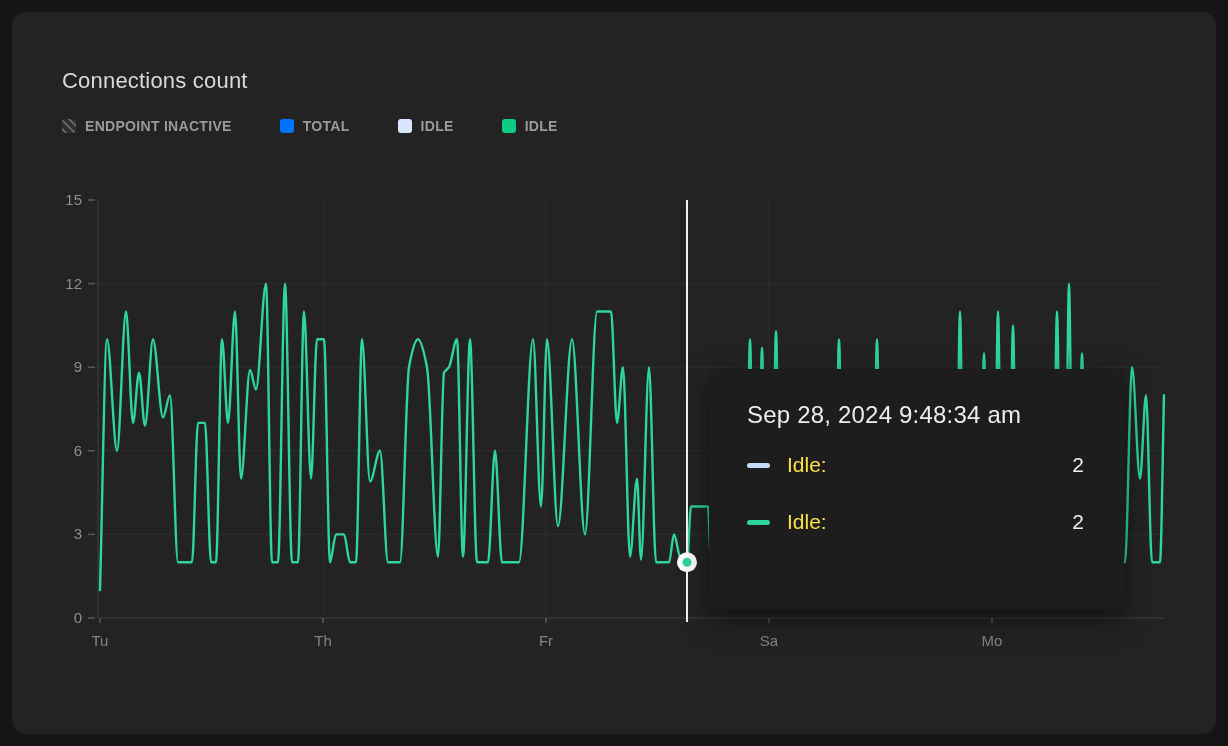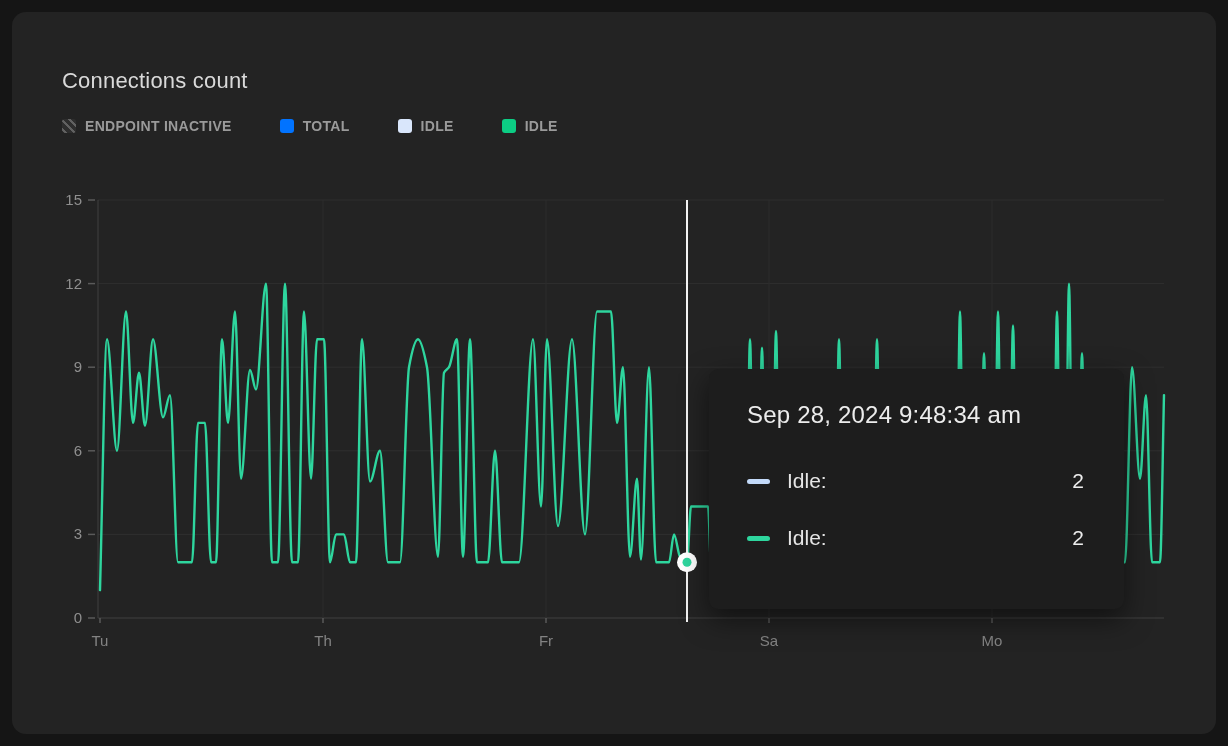--- a/index.html
+++ b/index.html
@@ -19,24 +19,24 @@
   .grid-v{stroke:#2c2c2c;stroke-width:1;}
   .axisline{stroke:#414141;stroke-width:1;}
   .tickmark{stroke:#5a5a5a;stroke-width:1.5;}
   .ylabel{fill:#8f8f8f;font-size:15px;}
   .xlabel{fill:#838383;font-size:15px;}
   .series-total{fill:none;stroke-width:2.4;stroke-linejoin:round;stroke-linecap:round;}
   .cursor{stroke:#f2f2f2;stroke-width:2;}
   .tooltip{position:absolute;left:709px;top:369px;width:415px;height:240px;
     background:#1d1d1d;border-radius:9px;box-shadow:0 10px 28px rgba(0,0,0,.5);
     box-sizing:border-box;padding:32px 40px 0 38px;z-index:3;}
-  .tooltip-title{font-size:24px;color:#ececec;margin-bottom:40px;letter-spacing:.2px;}
+  .tooltip-title{font-size:24px;color:#ececec;margin-bottom:24px;letter-spacing:.2px;}
   .tooltip-row{display:flex;align-items:center;margin-bottom:33px;}
   .tt-dash{width:23px;height:5px;border-radius:3px;margin-right:17px;flex:0 0 auto;}
-  .tt-label{font-size:21px;color:#e5e5e5;}
+  .tt-label{font-size:21px;color:#fde047;}
   .tt-value{font-size:21px;color:#ededed;margin-left:auto;}
 </style>
 </head>
 <body>
 
 <div class="card"></div>
 
 <div class="title">Connections count</div>
 
 <div class="legend">

